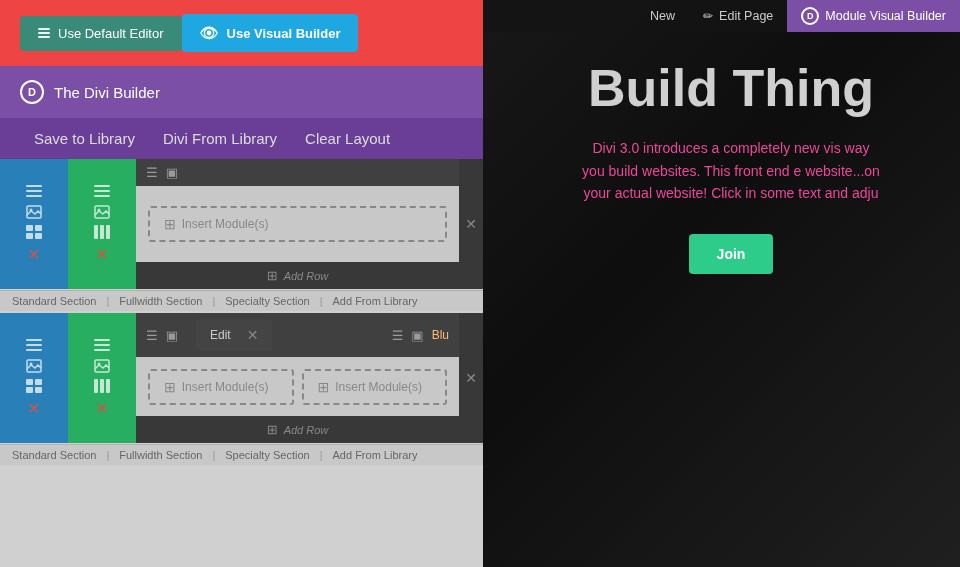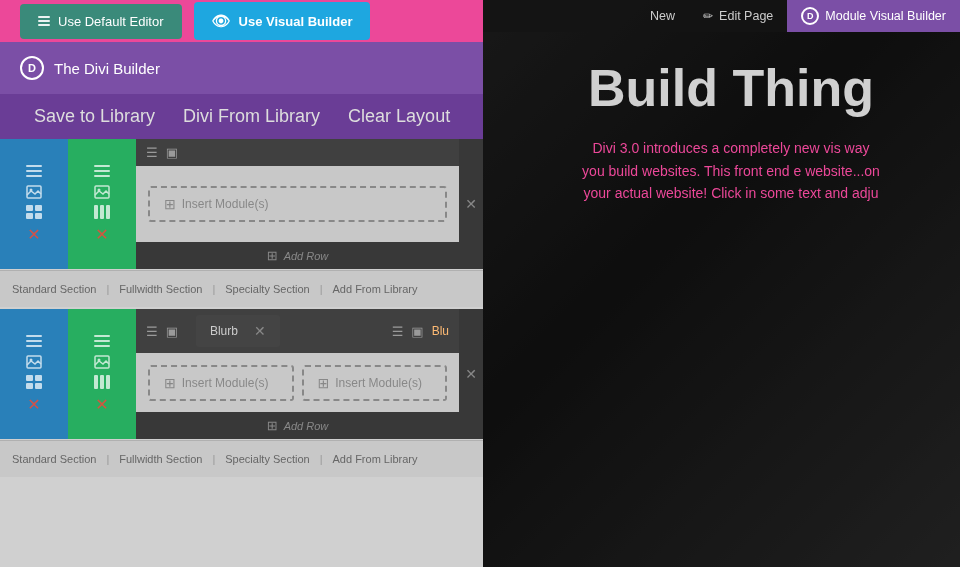--- a/index.html
+++ b/index.html
@@ -9,25 +9,24 @@
     .left-panel {
       width: 483px;
       height: 567px;
       background: #3a3a3a;
       flex-shrink: 0;
       display: flex;
       flex-direction: column;
     }
 
     .top-buttons {
-      padding: 2px 20px;
-      display: flex;
-      gap: 12px;
-      align-items: center;
-      background: #ec4899;
+      padding: 14px 20px;
+      display: flex;
+      align-items: center;
+      background: #ef4444;
     }
 
     .btn-default-editor {
       background: #3a8a7a;
       color: #fff;
       border: none;
       padding: 10px 18px;
       border-radius: 4px;
       cursor: pointer;
       font-size: 13px;
@@ -78,21 +77,21 @@
     .divi-toolbar {
       background: #6a3d96;
       padding: 0 20px;
       display: flex;
       gap: 0;
       align-items: stretch;
     }
 
     .divi-toolbar-item {
       color: #ddd;
-      font-size: 18px;
+      font-size: 15px;
       padding: 12px 14px;
       cursor: pointer;
       white-space: nowrap;
     }
 
     
     .builder-content {
       flex: 1;
       background: #d0d0d0;
       overflow-y: auto;
@@ -199,21 +198,21 @@
 
     .add-row-text {
       color: #888;
       font-size: 11px;
       font-style: italic;
     }
 
     .section-footer {
       background: #c8c8c8;
       border-top: 1px solid #b0b0b0;
-      padding: 12px 12px;
+      padding: 4px 12px;
       display: flex;
       align-items: center;
       gap: 10px;
     }
 
     .section-footer-item {
       color: #666;
       font-size: 11px;
       cursor: pointer;
     }
@@ -519,21 +518,21 @@
           </div>
           <div class="bar-icon bar-x">✕</div>
         </div>
 
         <div class="section-middle">
           <div class="row-controls">
             <span class="row-control-icon">☰</span>
             <span class="row-control-icon">▣</span>
 
             <div class="module-blurb" style="margin-left:10px;">
-              <span class="module-blurb-label">Blurb</span>
+              <span class="module-blurb-label">Edit</span>
               <span class="module-x">✕</span>
             </div>
 
             <div style="margin-left:auto;display:flex;align-items:center;gap:8px;">
               <span class="row-control-icon">☰</span>
               <span class="row-control-icon">▣</span>
               <span style="color:#fdba74;font-size:12px;">Blu</span>
             </div>
           </div>
           <div class="module-row" style="gap:8px;">
@@ -587,15 +586,18 @@
     </div>
     <div class="nav-item nav-item-active">
       <span style="width:18px;height:18px;border:2px solid #fff;border-radius:50%;display:flex;align-items:center;justify-content:center;font-size:9px;font-weight:bold;">D</span>
       <span>Module Visual Builder</span>
     </div>
   </div>
 
   <div class="hero-content">
     <div class="hero-title">Build Thing</div>
     <div class="hero-description">Divi 3.0 introduces a completely new vis way you build websites. This front end e website...on your actual website! Click in some text and adju</div>
+    <button class="hero-btn">
+      <span>Join</span>
+    </button>
   </div>
 
 </div>
 
 </body></html>

